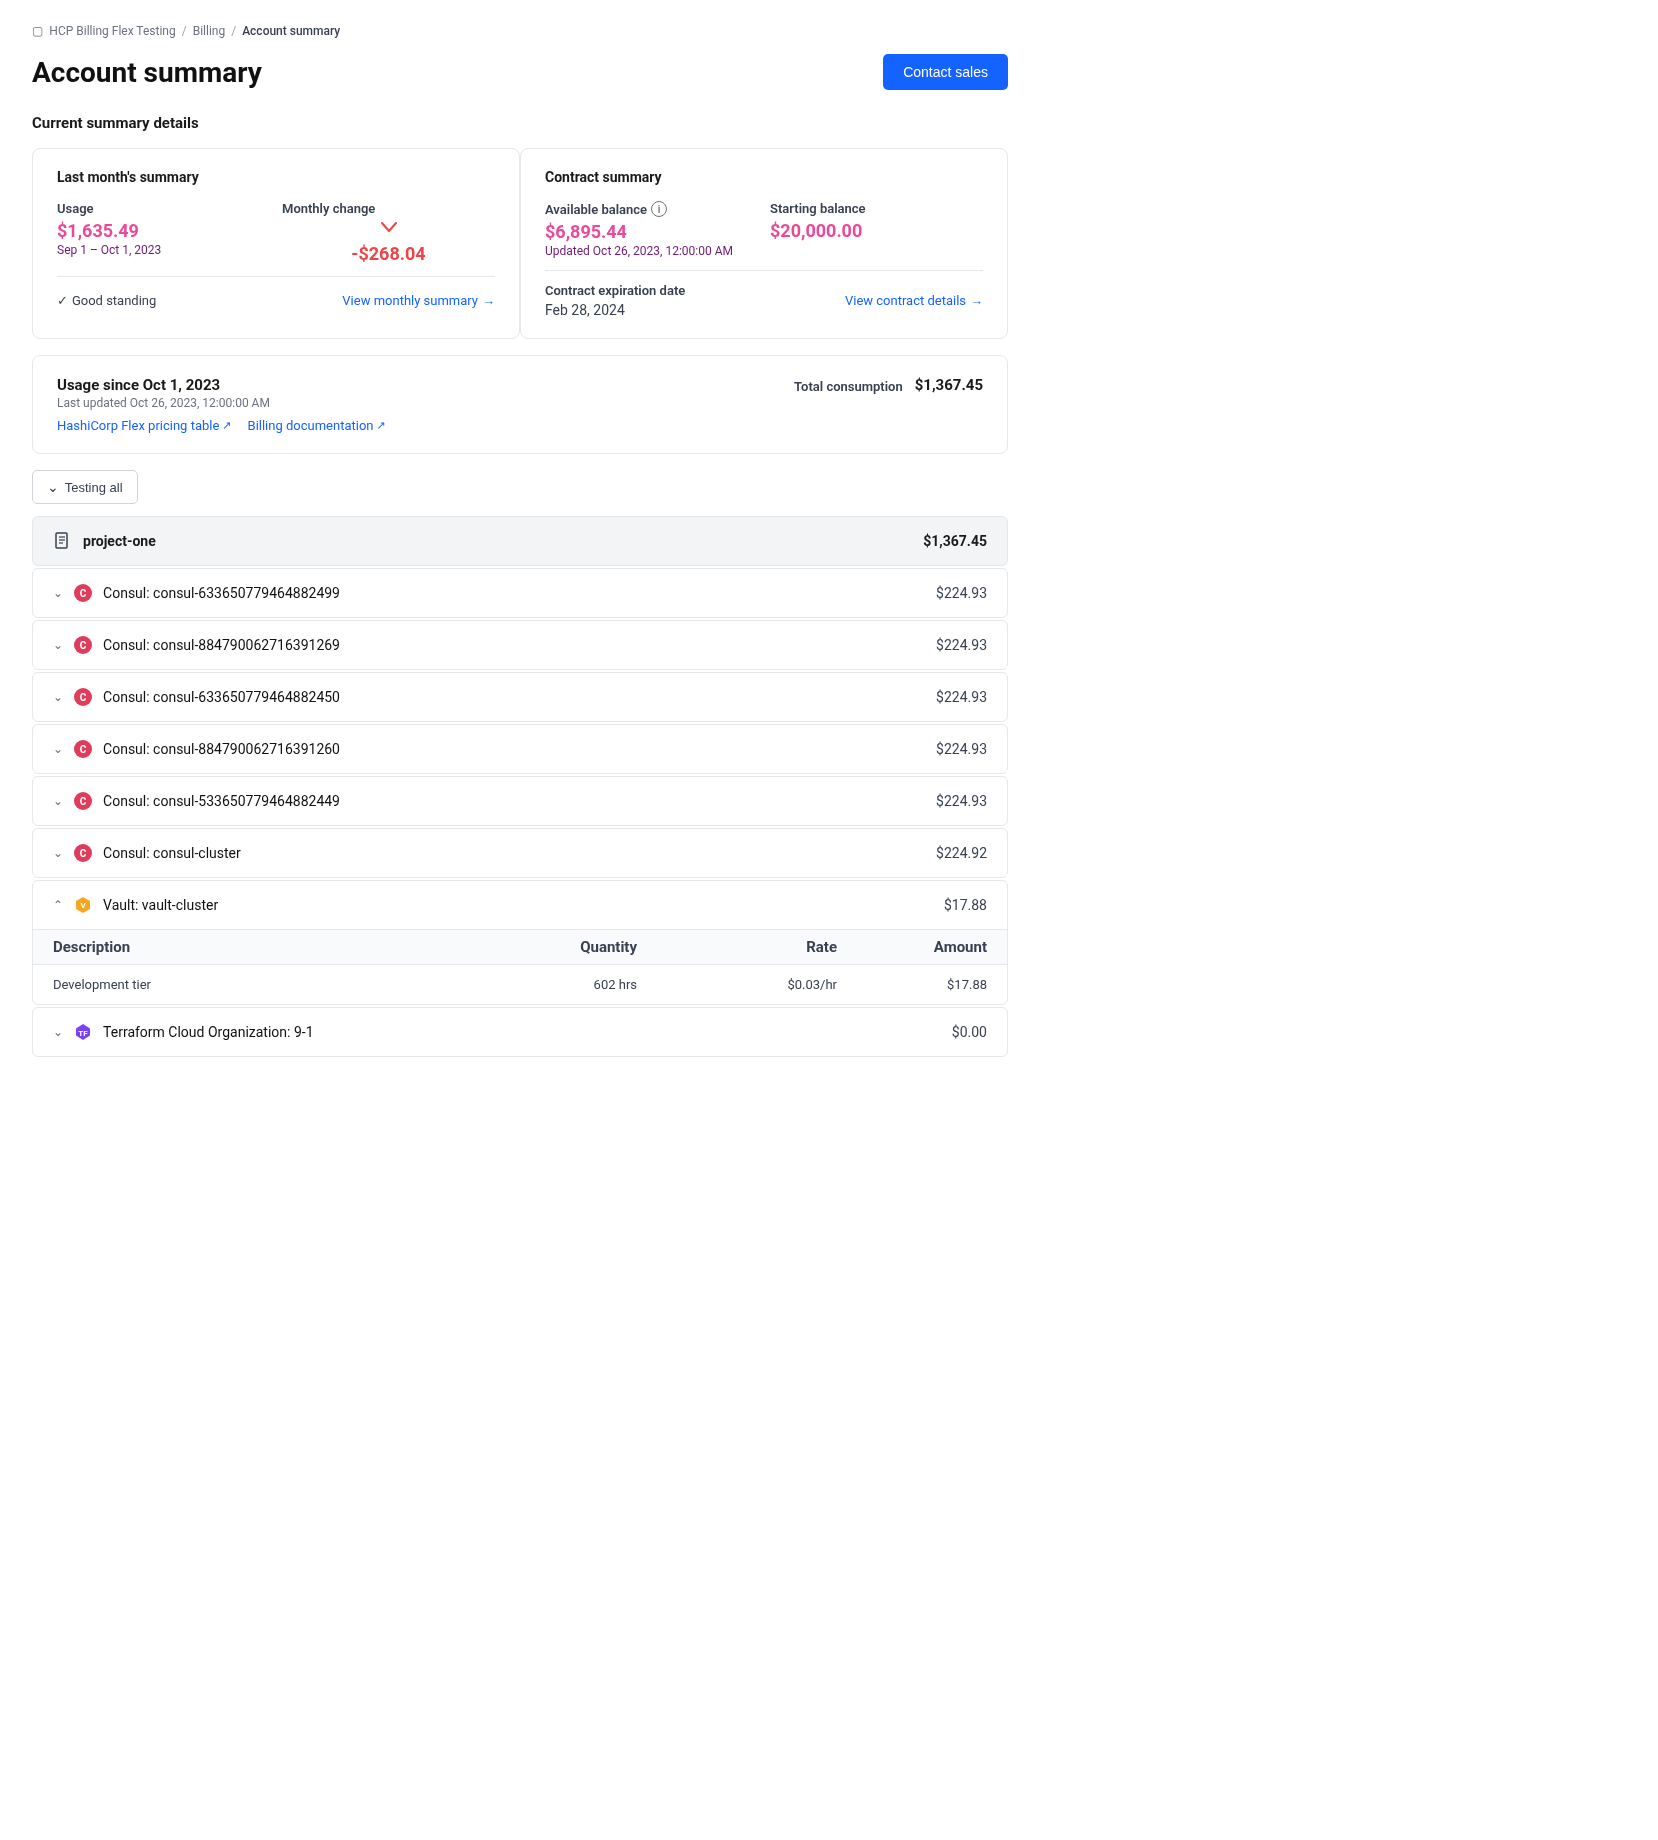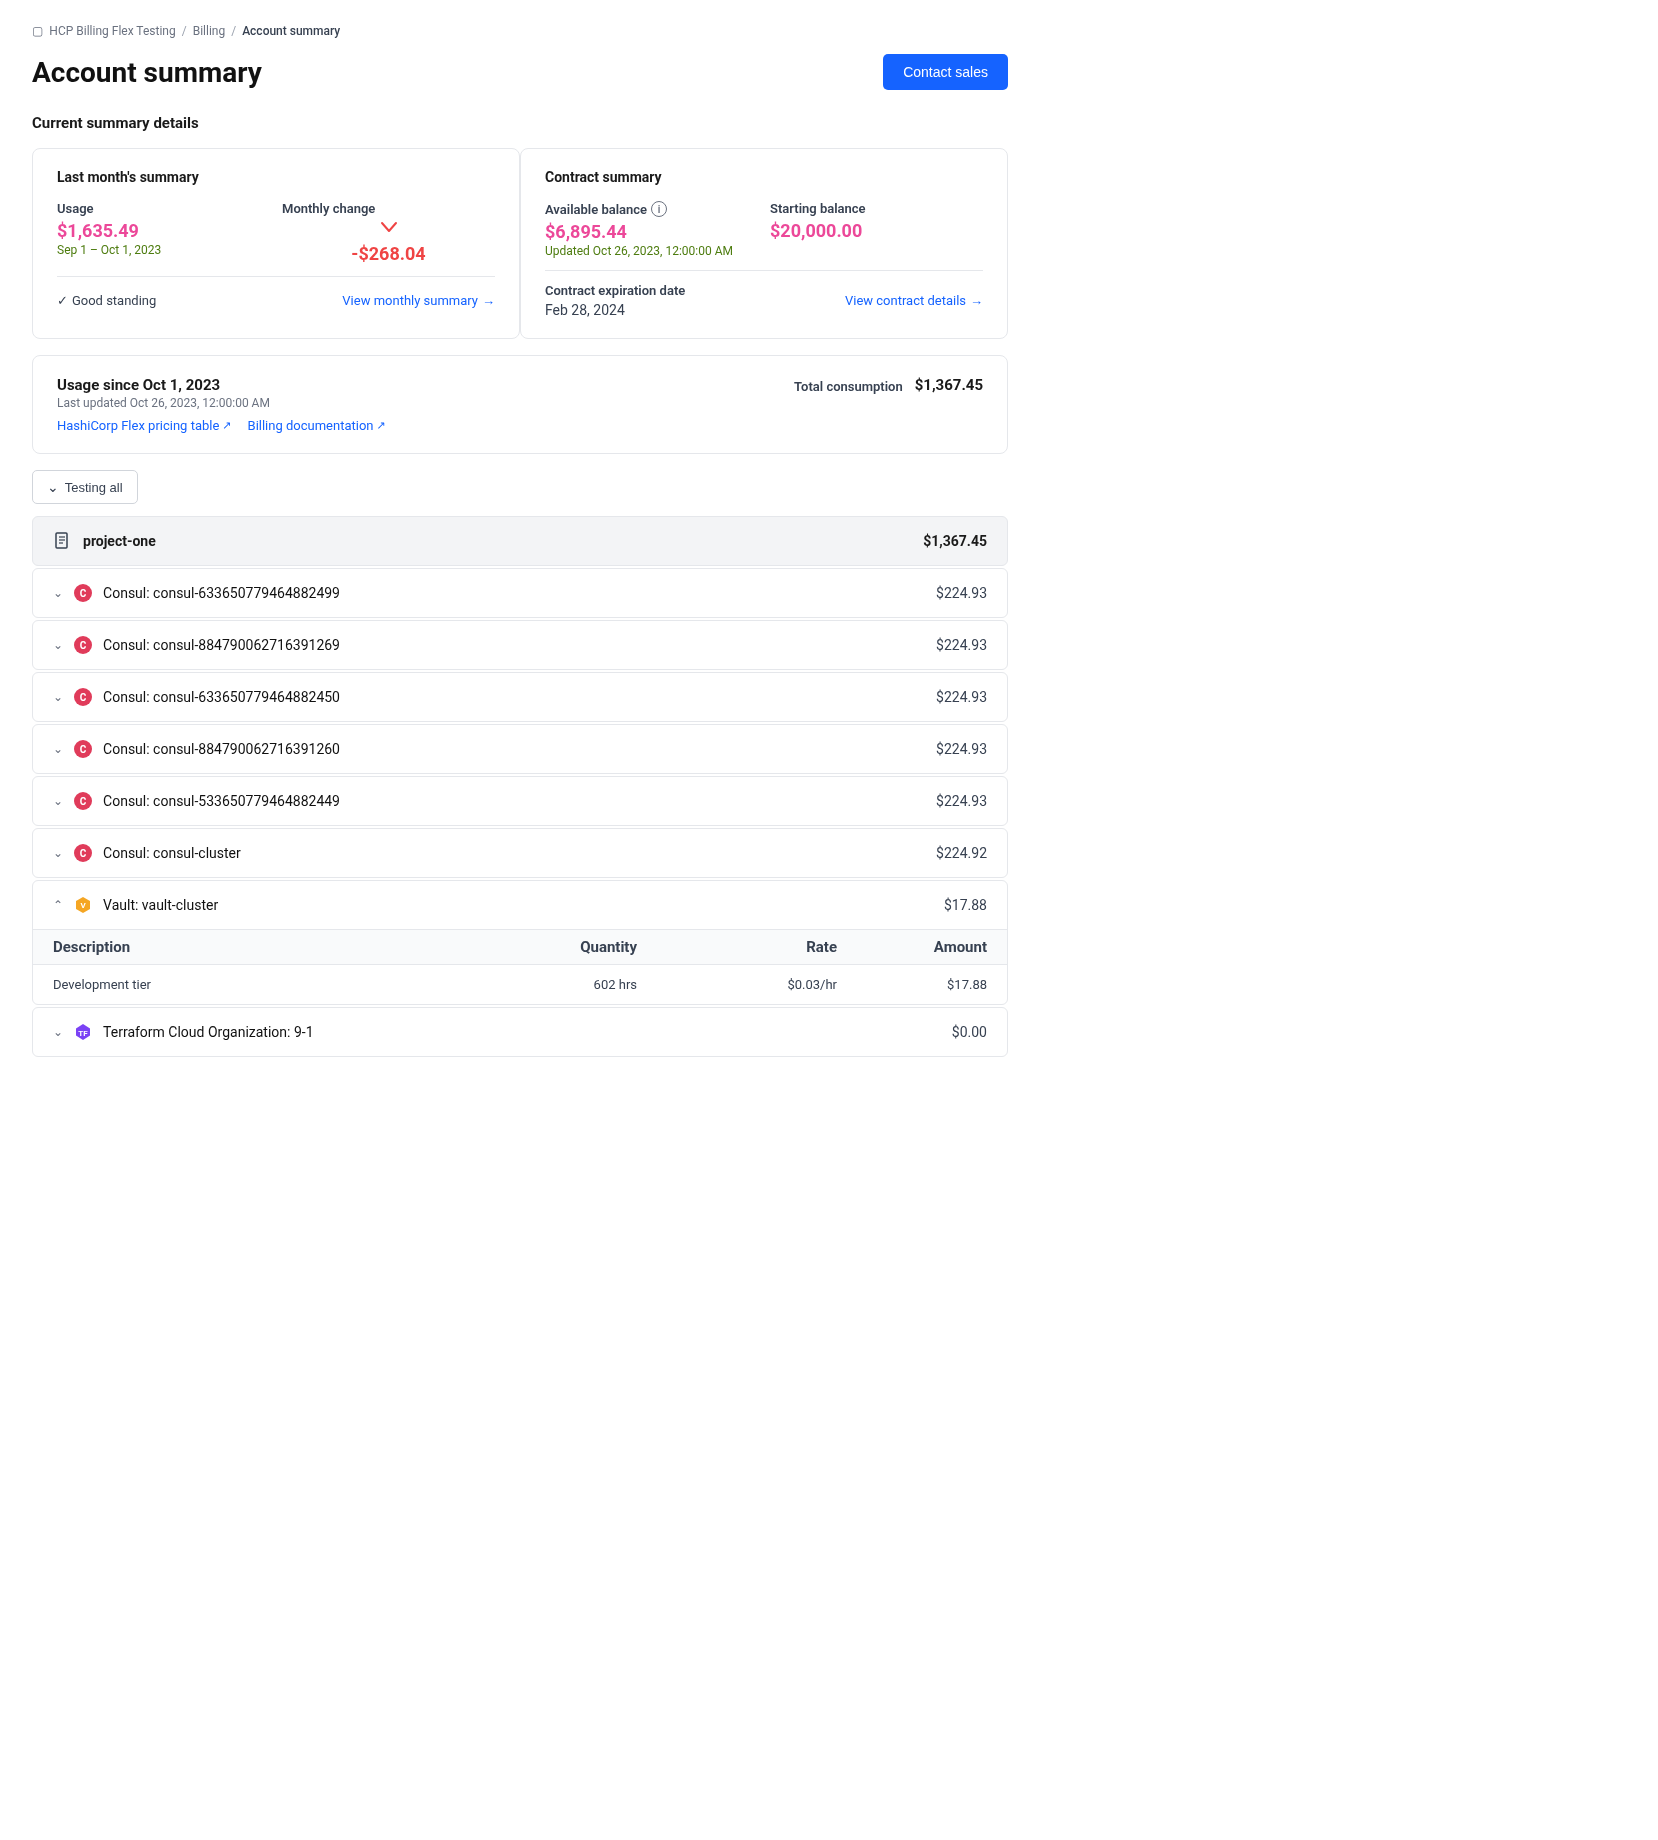--- a/index.html
+++ b/index.html
@@ -87,21 +87,21 @@
     }
 
     .card-value {
       font-size: 18px;
       font-weight: 700;
       color: #ec4899;
     }
 
     .card-subtext {
       font-size: 12px;
-      color: #4d7c0f;
+      color: #701a75;
       margin-top: 2px;
     }
 
     .card-footer {
       display: flex;
       justify-content: space-between;
       align-items: center;
       margin-top: 16px;
       grid-column: 1 / -1;
     }

